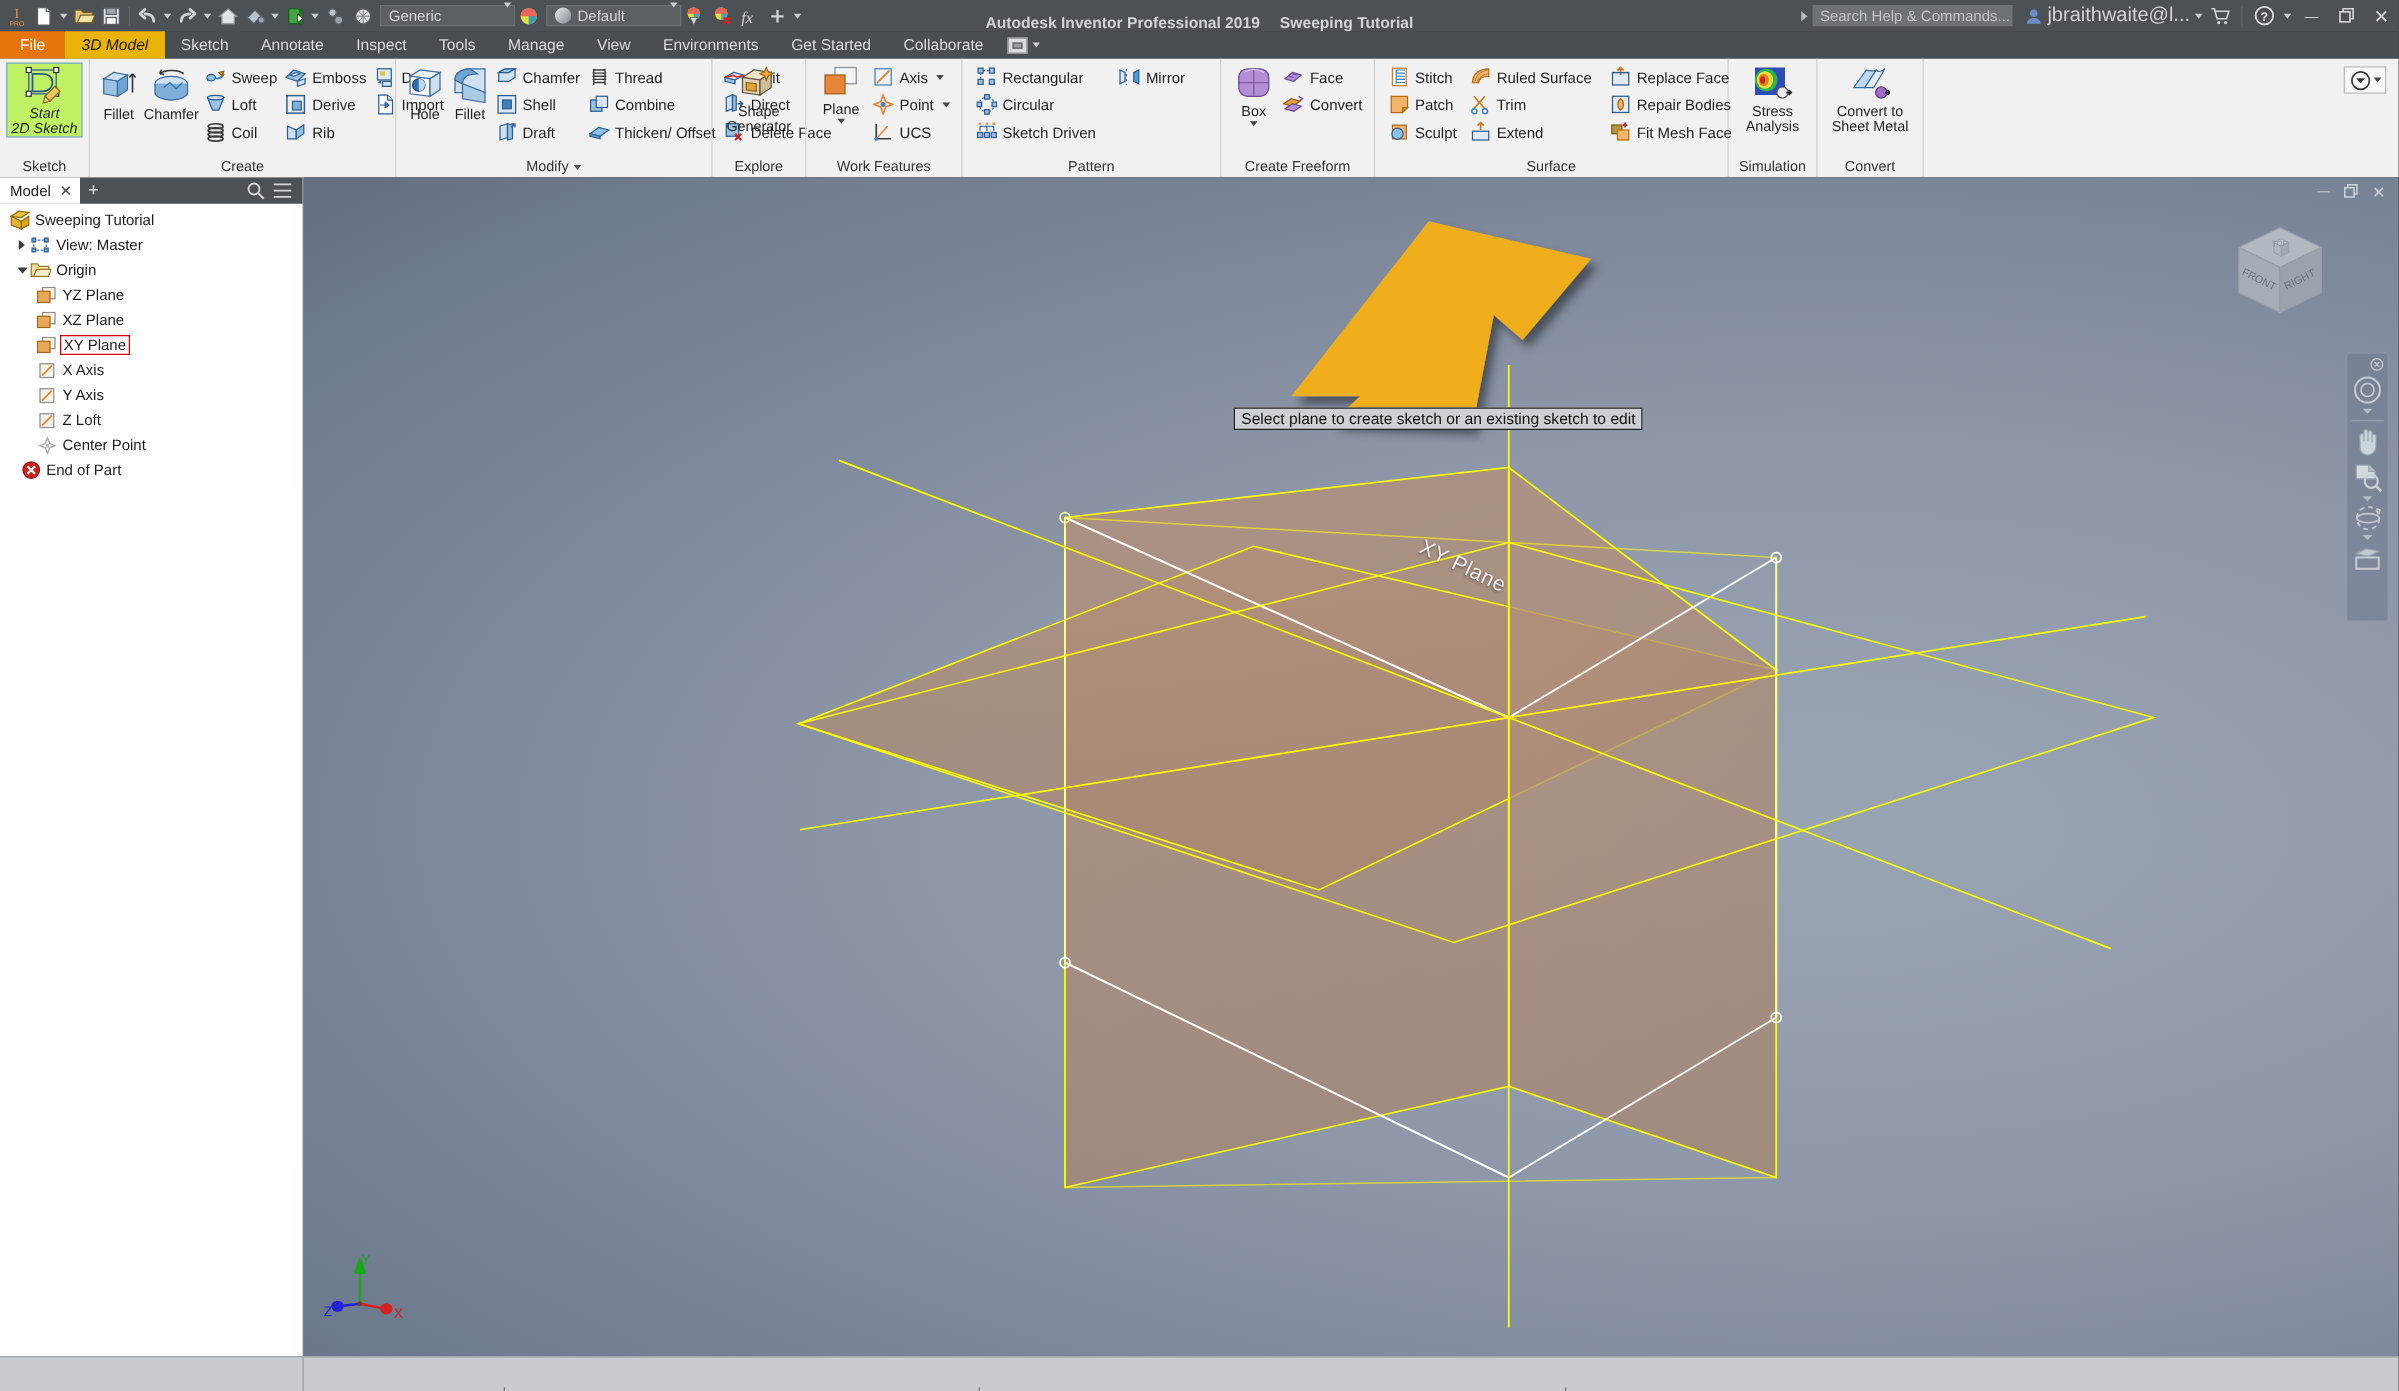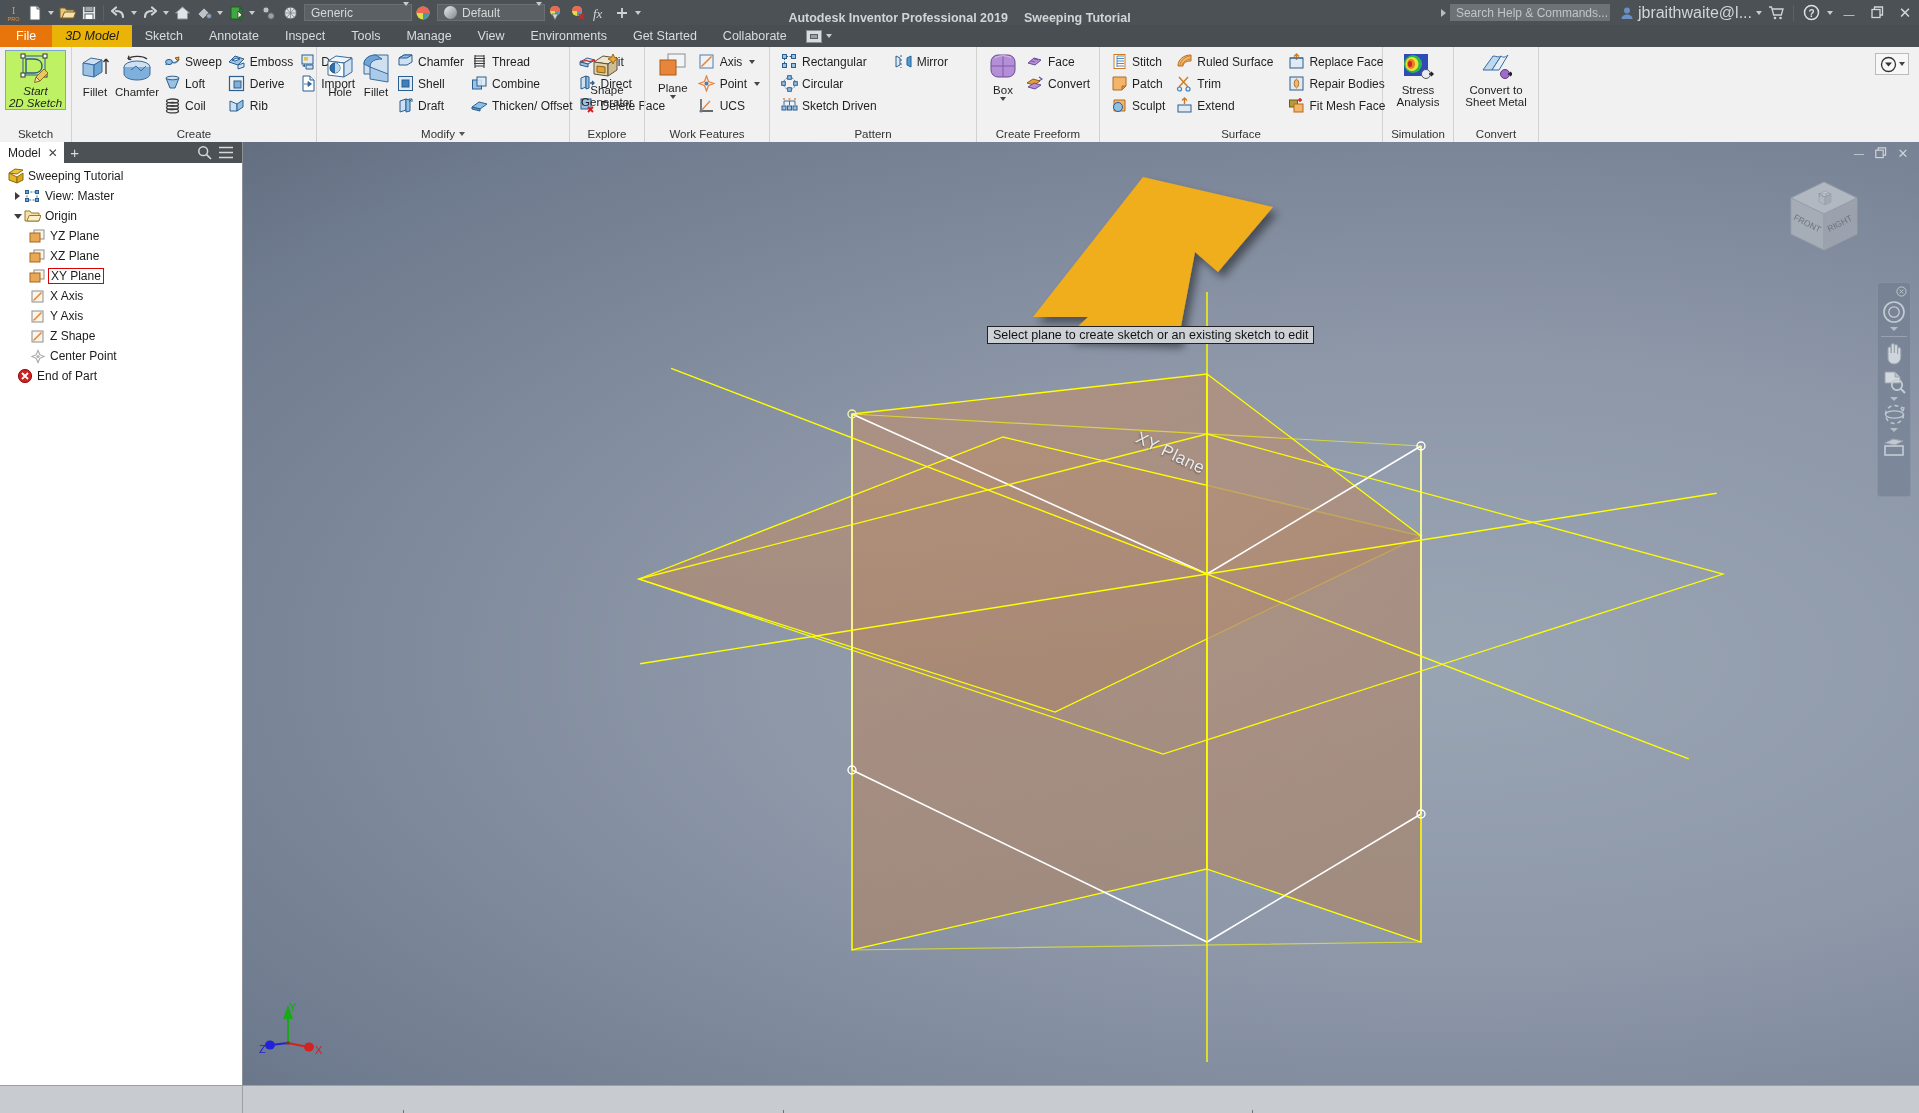--- a/index.html
+++ b/index.html
@@ -1036,21 +1036,21 @@
         <span class="tlabel">Y Axis</span>
       </div>
 
       <div class="tnode" style="padding-left:26px">
         <span class="tico">
             <svg width="16" height="15" viewBox="0 0 16 15">
               <rect x="2" y="2" width="11" height="11" fill="#fdf3e6" stroke="#8a8f93"></rect>
               <path d="M3.5 11.5L11.5 3.5" stroke="#e8853a" stroke-width="1.6"></path>
             </svg>
           </span>
-        <span class="tlabel">Z Shape</span>
+        <span class="tlabel">Z Loft</span>
       </div>
 
       <div class="tnode" style="padding-left:26px">
         <span class="tico">
             <svg width="16" height="15" viewBox="0 0 16 15">
               <path d="M8 1.5l1.8 4.2L14 7.5l-4.2 1.8L8 13.5 6.2 9.3 2 7.5l4.2-1.8z" fill="none" stroke="#a8a8a8" stroke-width="1.1"></path>
               <circle cx="8" cy="7.5" r="1.6" fill="#b0b4b8"></circle>
             </svg>
           </span>
         <span class="tlabel">Center Point</span>

